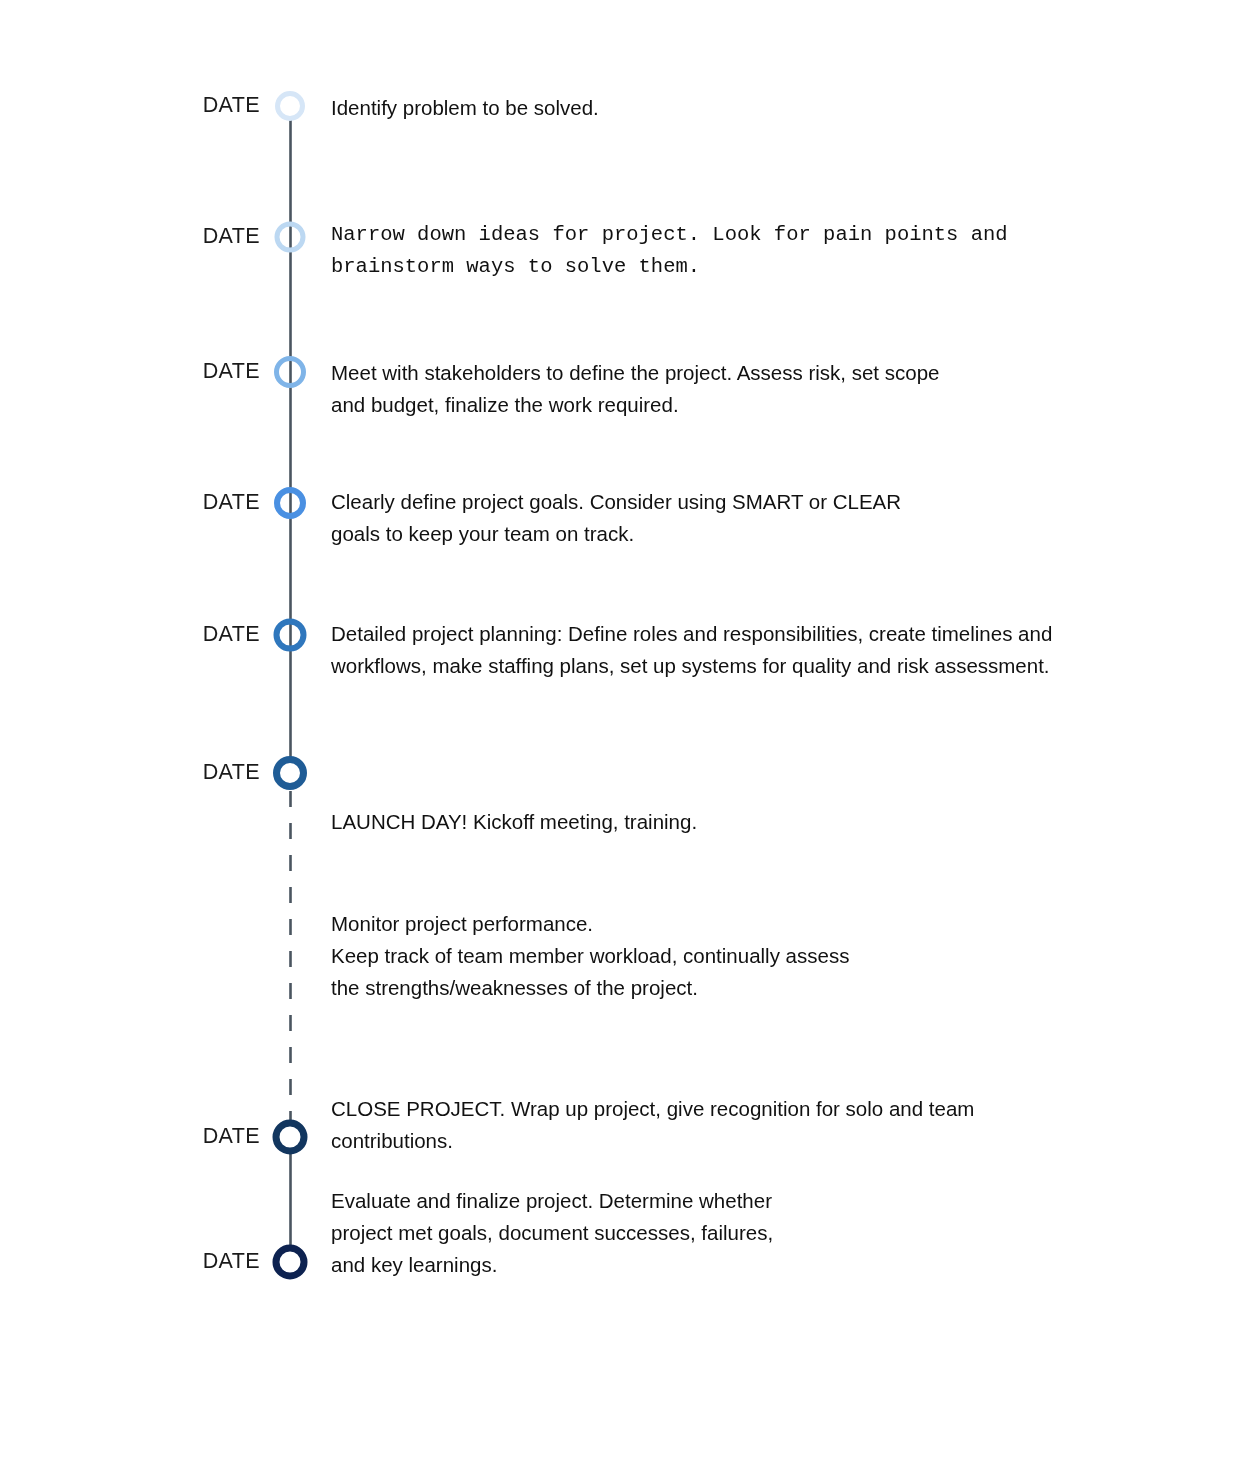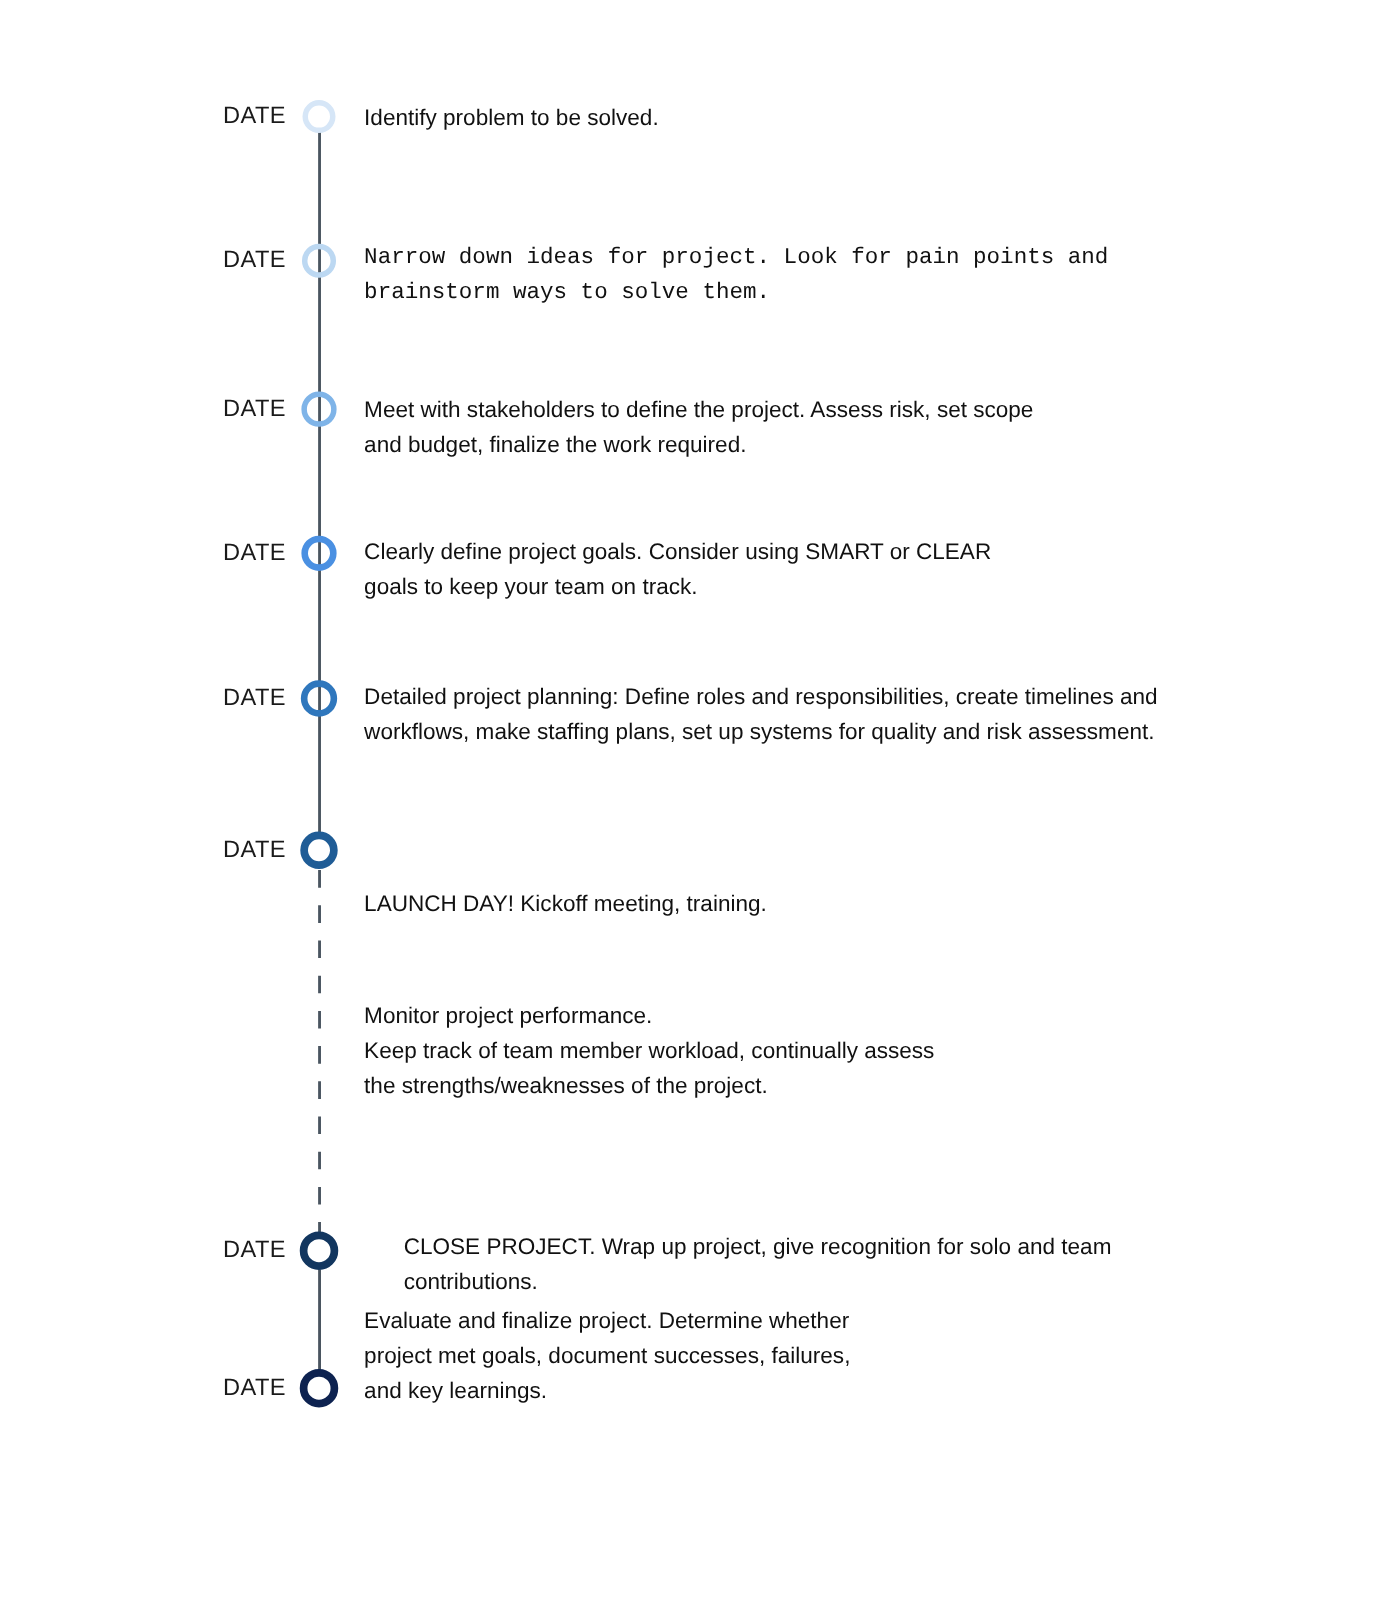--- a/index.html
+++ b/index.html
@@ -111,21 +111,21 @@
         <div class="tl-text" style="top: 766px; margin-top: 40px;">LAUNCH DAY! Kickoff meeting, training.</div>
       </div>
       <div class="tl-row" style="top: 0px;">
         <div class="tl-text" style="top: 908px;">Monitor project performance.
 Keep track of team member workload, continually assess
 the strengths/weaknesses of the project.</div>
       </div>
       <div class="tl-row" style="top: 0px;">
         <div class="tl-date" style="top: 1124px;">DATE</div>
         <div class="tl-marker" style="top: 1137px; width: 35px; height: 35px; border: 7px solid rgb(18, 54, 95);"></div>
-        <div class="tl-text" style="top: 1118px; margin-left: 36px;">CLOSE PROJECT. Wrap up project, give recognition for solo and team
+        <div class="tl-text" style="top: 1093px;">CLOSE PROJECT. Wrap up project, give recognition for solo and team
 contributions.</div>
       </div>
       <div class="tl-row" style="top: 0px;">
         <div class="tl-date" style="top: 1249px;">DATE</div>
         <div class="tl-marker" style="top: 1262px; width: 35px; height: 35px; border: 7px solid rgb(13, 34, 80);"></div>
         <div class="tl-text" style="top: 1185px;">Evaluate and finalize project. Determine whether
 project met goals, document successes, failures,
 and key learnings.</div>
       </div>
     </div>

